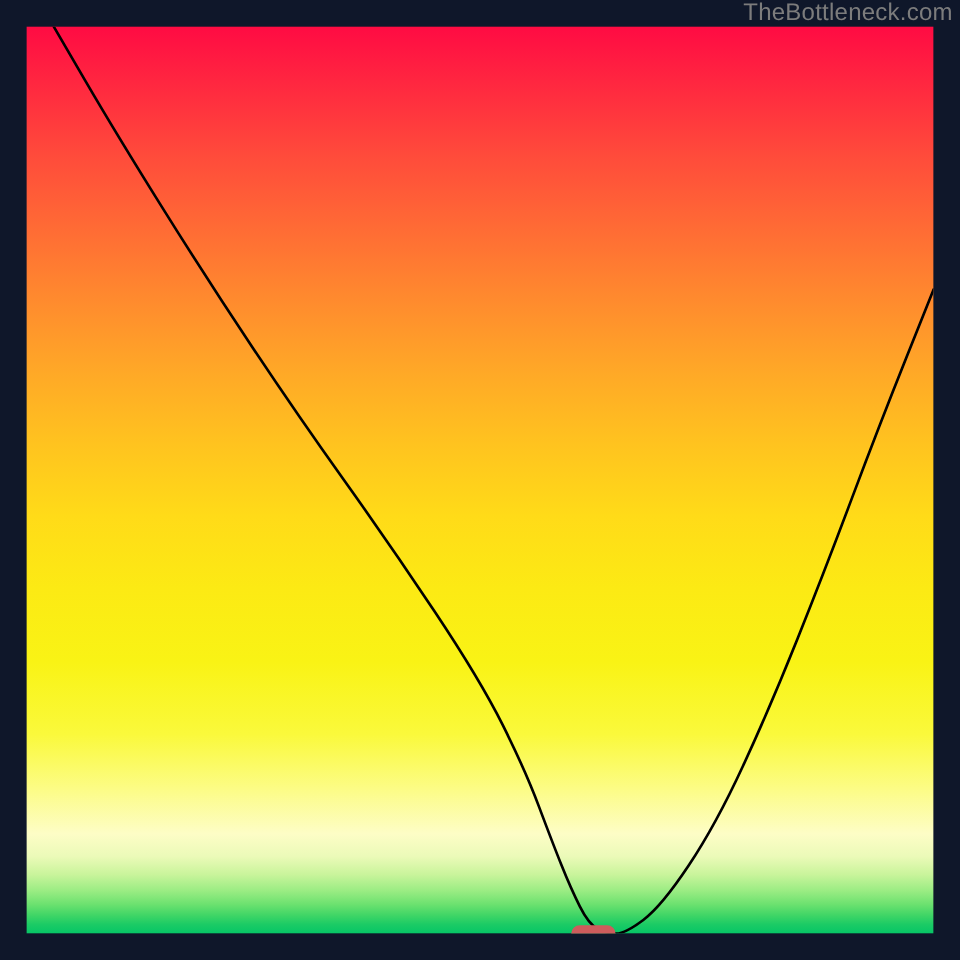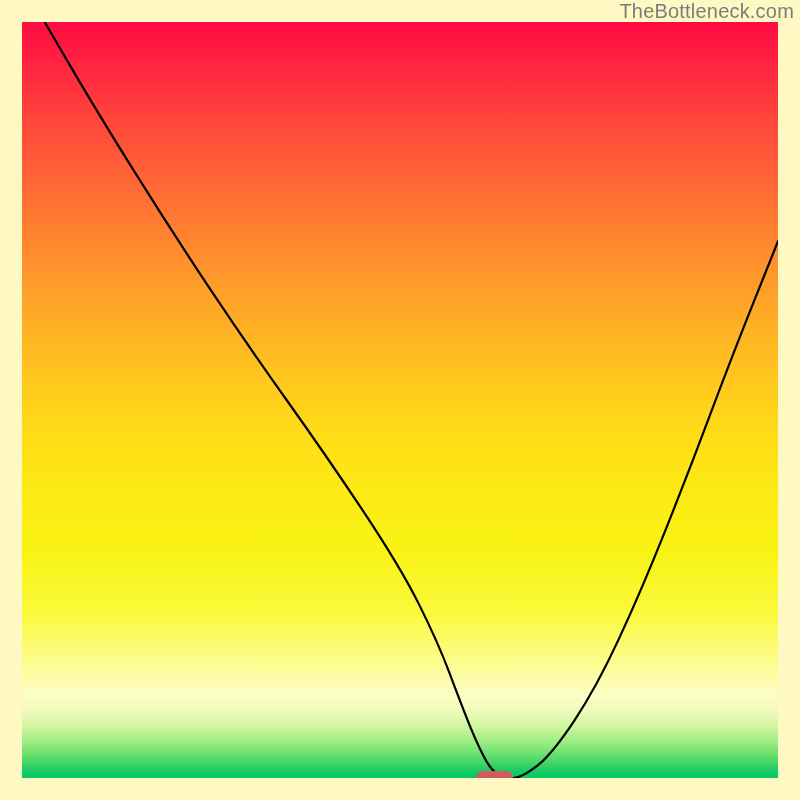--- a/index.html
+++ b/index.html
@@ -9,21 +9,21 @@
     height: 800px;
     background: #000;
     overflow: hidden;
   }
   .frame {
     position: absolute;
     left: 0;
     top: 0;
     width: 800px;
     height: 800px;
-    background: #fef9c3;
+    background: #0f172a;
   }
   .plot {
     position: absolute;
     left: 22px;
     top: 22px;
     width: 756px;
     height: 756px;
     overflow: hidden;
   }
   .gradient {

